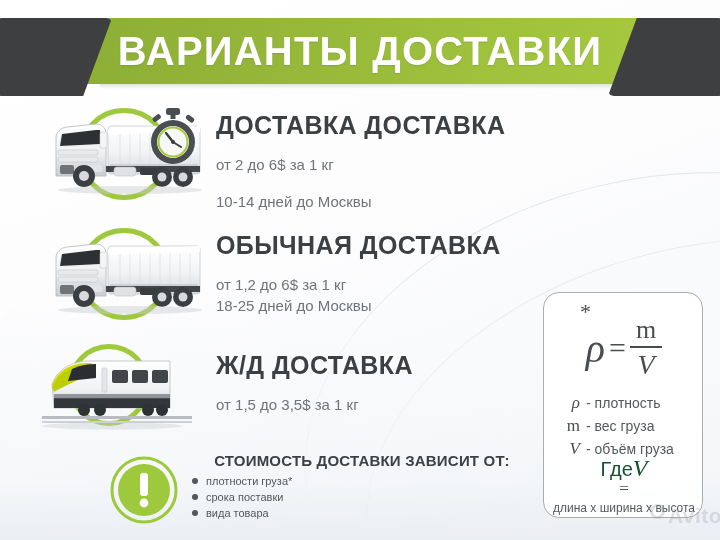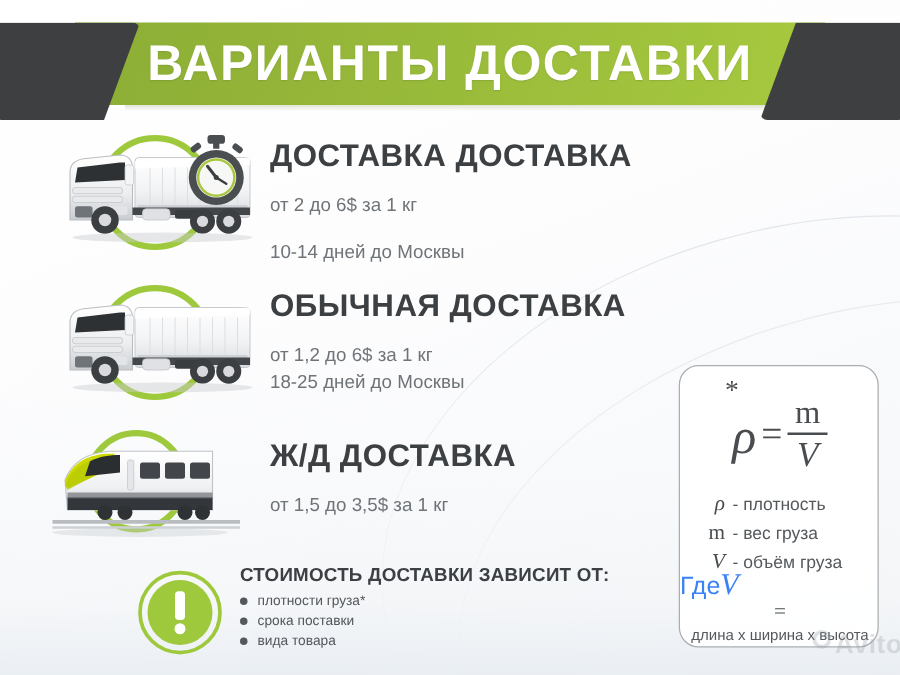--- a/index.html
+++ b/index.html
@@ -117,36 +117,36 @@
   .legend{position:absolute;left:10px;top:100px;width:150px;}
   .legend-row{
     display:flex;align-items:baseline;margin-bottom:3px;font-size:14px;color:#55595c;
   }
   .legend-sym{
     width:26px;text-align:right;font-family:"Liberation Serif", serif;
     font-size:17px;color:#4a4d50;margin-right:6px;
   }
   .legend-sym.ital{font-style:italic;}
   .fx-where{
-    position:absolute;left:0;top:162px;width:160px;
-    font-size:20px;color:#3b82f6;
+    position:absolute;left:0;top:162px;width:160px;text-align:center;
+    font-size:20px;color:#14532d;
   }
   .fx-where .vsym{
     font-family:"Liberation Serif", serif;font-style:italic;font-size:24px;
   }
   .fx-eq2{
     position:absolute;left:0;top:186px;width:160px;text-align:center;
     font-size:17px;color:#4a4d50;font-family:"Liberation Serif", serif;
   }
   .fx-dims{
     position:absolute;left:0;top:184px;width:160px;text-align:center;
     font-size:12px;color:#55595c;margin-top:24px;
   }
   
-  .bottom-block{position:absolute;left:110px;top:452px;width:420px;height:80px;}
+  .bottom-block{position:absolute;left:110px;top:452px;width:420px;height:80px;text-align:center;}
   .excl{
     position:absolute;left:0;top:4px;width:68px;height:68px;
   }
   .bottom-text{position:absolute;left:82px;top:0;width:340px;}
   .bottom-title{
     font-size:15px;font-weight:bold;color:#3d4043;letter-spacing:0.2px;
     margin-bottom:5px;white-space:nowrap;
   }
   .bullet-row{
     display:flex;align-items:center;font-size:11px;color:#53585c;

